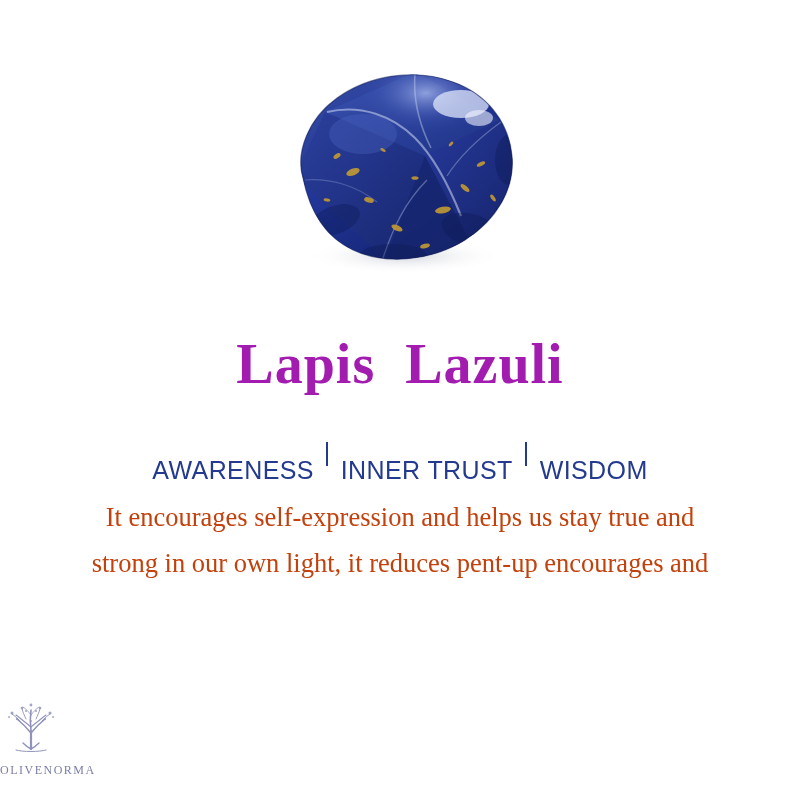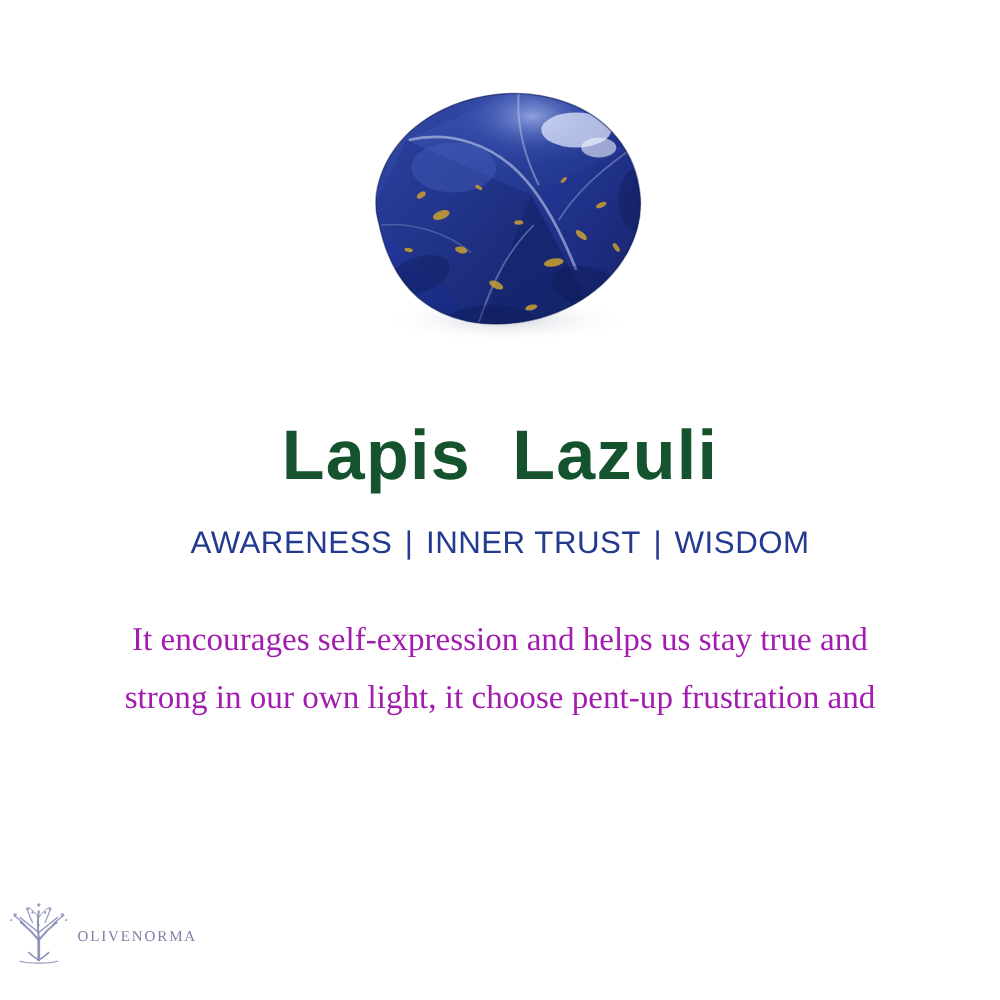--- a/index.html
+++ b/index.html
@@ -34,71 +34,71 @@
     left: 50%;
     top: 60px;
     transform: translateX(-50%);
     width: 270px;
     height: 220px;
   }
   .stone-svg { display: block; }
 
   
   .title {
-    font-family: Liberation Sans, sans-serif;
+    font-family: Liberation Serif, serif;
     font-size: 56px;
     line-height: 1;
-    color: #14532d;
+    color: #a21caf;
     letter-spacing: 1px;
     margin: 6px 0 0 0;
     text-align: center;
     white-space: pre;
   }
 
   
   .keywords {
     margin-top: 28px;
     font-family: "Liberation Sans", sans-serif;
     font-size: 25px;
     color: #243a8f;
     letter-spacing: 0.4px;
     text-align: center;
     display: flex;
     align-items: center;
     justify-content: center;
     gap: 0px;
   }
-  .kw { padding: 0 9px; }
+  .kw { padding: 0 9px; margin-top: 36px; }
   .kw-sep {
     color: #243a8f;
     font-size: 25px;
     padding: 0 1px;
   }
 
   
   .desc {
-    margin-top: 40px;
+    margin-top: 10px;
     width: 720px;
     text-align: center;
     font-family: "Liberation Serif", serif;
     font-size: 26.5px;
     line-height: 1.72;
-    color: #a21caf;
+    color: #c2410c;
   }
   .desc-line { display: block; }
 
   
   .logo-area {
     position: absolute;
     left: 0;
     right: 0;
     bottom: 22px;
     display: flex;
-    flex-direction: row;
-    align-items: center;
+    flex-direction: column;
+    align-items: flex-start;
   }
   .logo-mark { display: block; }
   .logo-text {
     margin-top: 4px;
     font-family: "Liberation Serif", serif;
     font-size: 12px;
     letter-spacing: 1.5px;
     color: #7c7fa8;
   }
 </style>
@@ -201,21 +201,21 @@
   <div class="keywords">
     <span class="kw">AWARENESS</span>
     <span class="kw-sep">|</span>
     <span class="kw">INNER TRUST</span>
     <span class="kw-sep">|</span>
     <span class="kw">WISDOM</span>
   </div>
 
   <div class="desc">
     <span class="desc-line">It encourages self-expression and helps us stay true and</span>
-    <span class="desc-line">strong in our own light, it choose pent-up frustration and</span>
+    <span class="desc-line">strong in our own light, it reduces pent-up encourages and</span>
   </div>
 
   <div class="logo-area">
     <svg class="logo-mark" width="62" height="62" viewBox="0 0 62 62" xmlns="http://www.w3.org/2000/svg">
       <g stroke="#9093ba" fill="none" stroke-width="1" stroke-linecap="round">
 
         <path d="M31,52 L31,34" stroke-width="2.2"></path>
         <path d="M31,52 C27,50 25,48 23,46" stroke-width="1.4"></path>
         <path d="M31,52 C35,50 37,48 39,46" stroke-width="1.4"></path>
 

